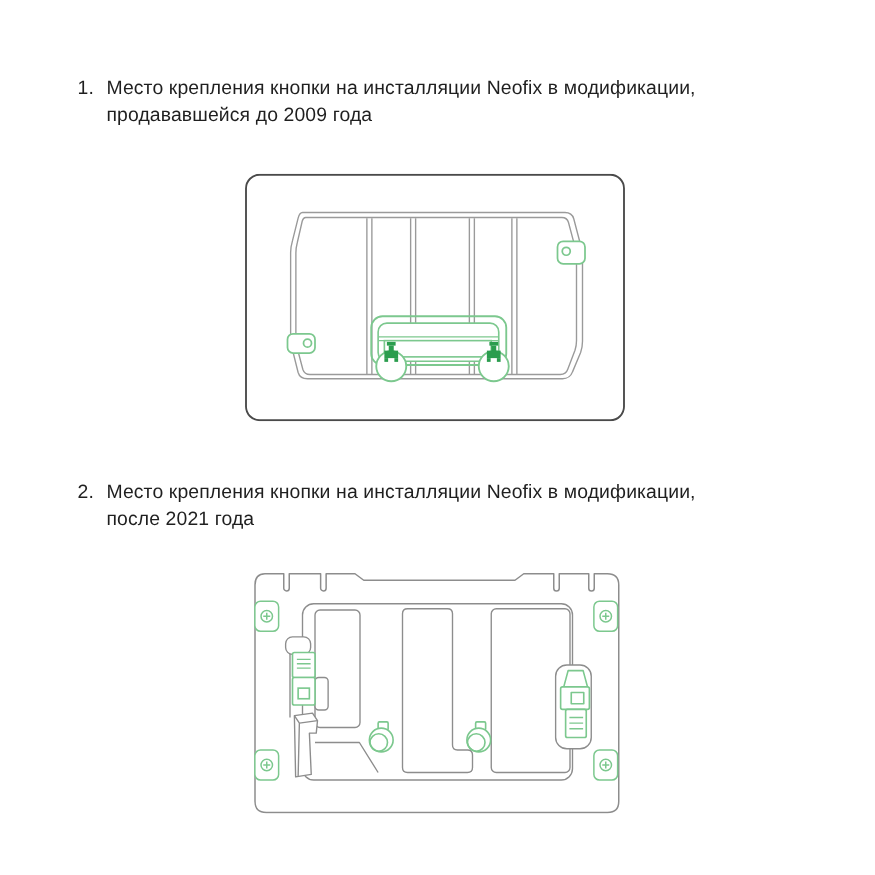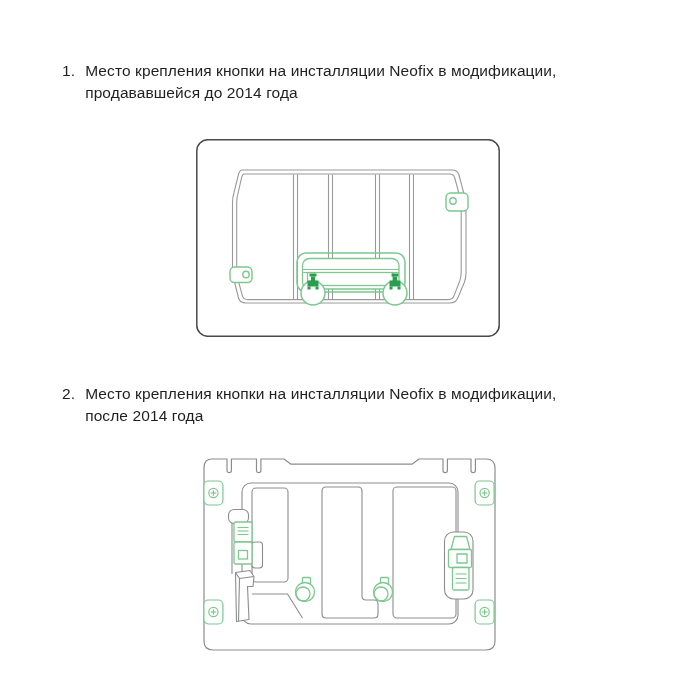--- a/index.html
+++ b/index.html
@@ -25,21 +25,21 @@
   .diagram{position:absolute;}
   svg{display:block;}
 </style>
 </head>
 <body>
 
 <div class="page">
 
   <div class="caption" style="top:60px;">
     <span class="num">1.</span>
-    <span class="text">Место крепления кнопки на инсталляции Neofix в модификации, продававшейся до 2014 года</span>
+    <span class="text">Место крепления кнопки на инсталляции Neofix в модификации, продававшейся до 2009 года</span>
   </div>
 
   <div class="diagram" style="left:196px;top:139px;">
     <svg width="304" height="198" viewBox="0 0 304 198">
 
       <rect x="0.8" y="0.8" width="302.4" height="196.4" rx="11" fill="none" stroke="#4a4a4a" stroke-width="1.5"></rect>
 
       <g stroke="#9a9a9a" stroke-width="1.1" fill="none" stroke-linejoin="round">
         <path d="M 46,31 H 256 C 260,31 262,32.5 263,36 L 268.5,57 C 269.5,60.5 270,63 270,66 V 134
              C 270,137.5 269.5,140 268.5,143 L 262,158.5 C 260.5,162.5 258,164 254,164 H 50
@@ -93,21 +93,21 @@
           <rect x="193.5" y="141.5" width="11" height="6"></rect>
           <rect x="193.5" y="147.5" width="3" height="3"></rect>
           <rect x="201.5" y="147.5" width="3" height="3"></rect>
         </g>
       </g>
     </svg>
   </div>
 
   <div class="caption" style="top:383px;">
     <span class="num">2.</span>
-    <span class="text">Место крепления кнопки на инсталляции Neofix в модификации, после 2014 года</span>
+    <span class="text">Место крепления кнопки на инсталляции Neofix в модификации, после 2021 года</span>
   </div>
 
   <div class="diagram" style="left:203px;top:458px;">
     <svg width="293" height="193" viewBox="0 0 293 193">
 
       <path fill="none" stroke="#8d8d8d" stroke-width="1.2" stroke-linejoin="round" d="M 9,1 H 24 V 12.5 A 2.2,2.2 0 0 0 28.4,12.5 V 1 H 53.5 V 12.5 A 2.2,2.2 0 0 0 57.9,12.5 V 1
            H 81 L 88,6.2 H 209 L 216,1 H 240 V 12.5 A 2.2,2.2 0 0 0 244.4,12.5 V 1 H 268 V 12.5
            A 2.2,2.2 0 0 0 272.4,12.5 V 1 H 283 Q 292,1 292,10 V 183 Q 292,192 283,192 H 10
            Q 1,192 1,183 V 10 Q 1,1 9,1 Z"></path>
 

